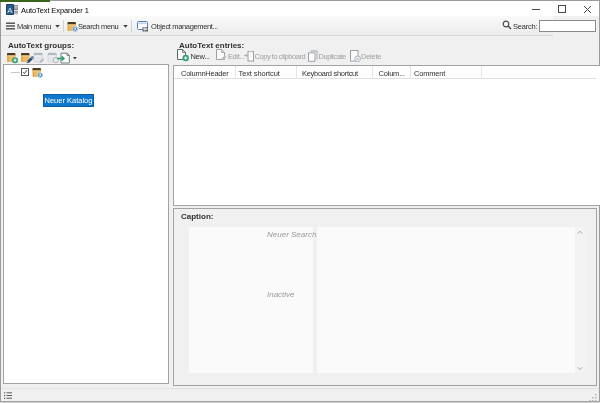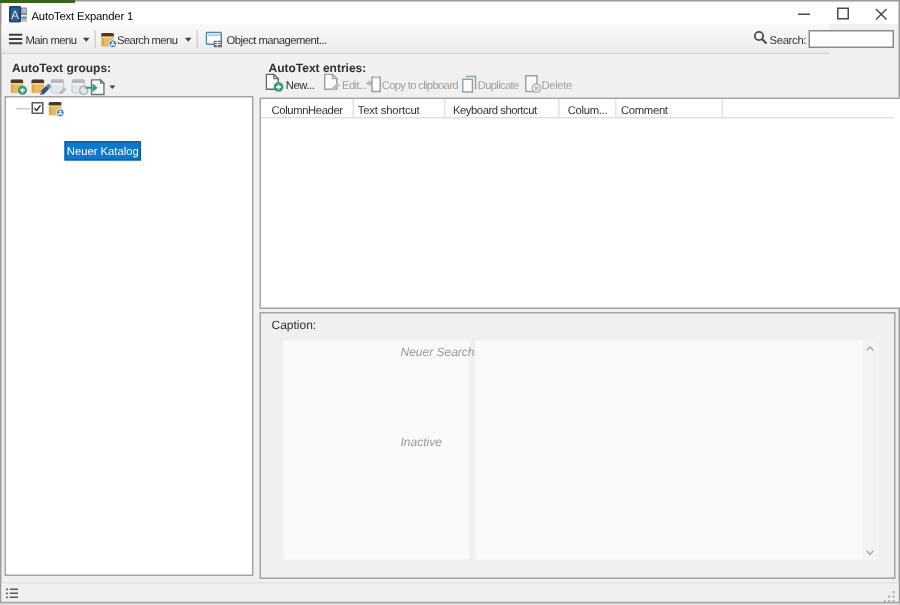--- a/index.html
+++ b/index.html
@@ -186,21 +186,21 @@
       <span class="abs" style="left:240px; top:3px; letter-spacing:-0.2px;">Comment</span>
       <div class="abs" style="left:61px; top:0; width:1px; height:13px; background:#e4e4e4;"></div>
       <div class="abs" style="left:122px; top:0; width:1px; height:13px; background:#e4e4e4;"></div>
       <div class="abs" style="left:197.5px; top:0; width:1px; height:13px; background:#e4e4e4;"></div>
       <div class="abs" style="left:235.5px; top:0; width:1px; height:13px; background:#e4e4e4;"></div>
       <div class="abs" style="left:307px; top:0; width:1px; height:13px; background:#e4e4e4;"></div>
     </div>
   </div>
 
   <div class="abs" style="left:173px; top:208px; width:424px; height:178px; background:#f0f0f0; border:1px solid #a3a3a3;">
-    <span class="abs" style="left:7px; top:3px; font-weight:normal; font-size:8px;">Caption:</span>
+    <span class="abs" style="left:7px; top:3px; font-weight:bold; font-size:8px;">Caption:</span>
 
     <div class="abs" style="left:15px; top:18px; width:124px; height:146px; background:#fafafa;">
       <div class="abs" style="left:78px; top:3px; font-size:8px; font-style:italic; color:#999; white-space:nowrap;">Neuer Search...</div>
       <div class="abs" style="left:78px; top:63.3px; font-size:8px; font-style:italic; color:#999;">Inactive</div>
     </div>
 
     <div class="abs" style="left:143px; top:18px; width:268px; height:146px; background:#fafafa;">
       <div class="abs" style="right:0; top:0; width:10px; height:146px; background:#f3f3f3;"></div>
       <svg class="abs" style="right:2px; top:2.5px;" width="6" height="5" viewBox="0 0 6 5">
           <path d="M0.8 3.6 L3 1.2 L5.2 3.6" stroke="#a8a8a8" stroke-width="1" fill="none"></path>

